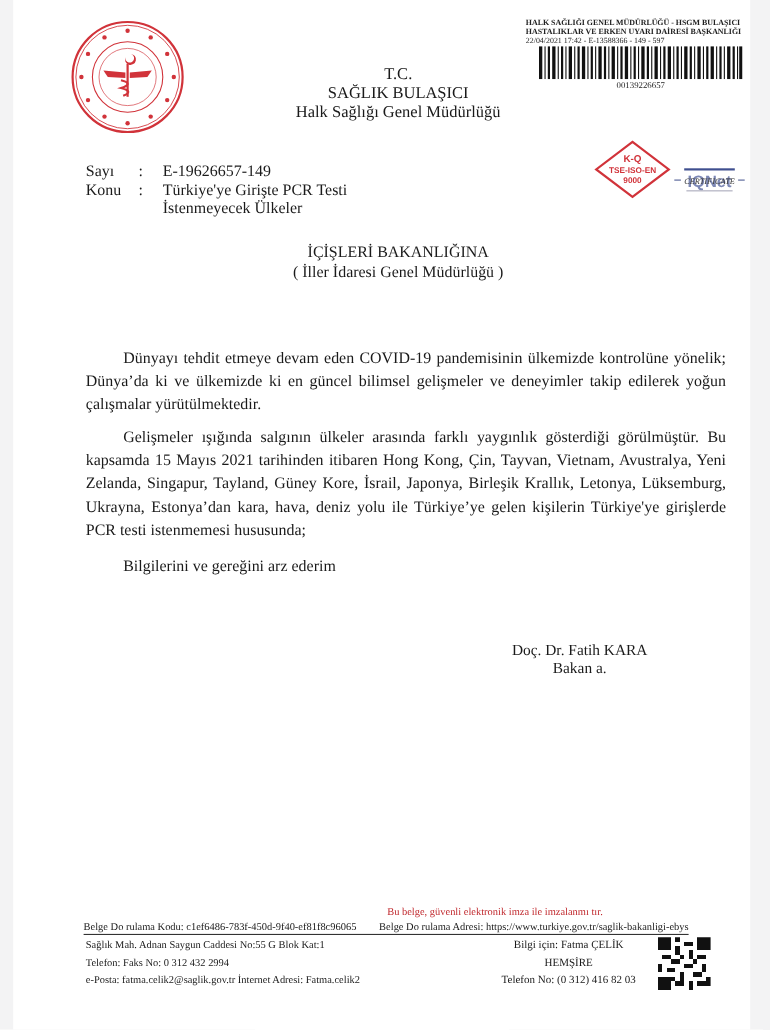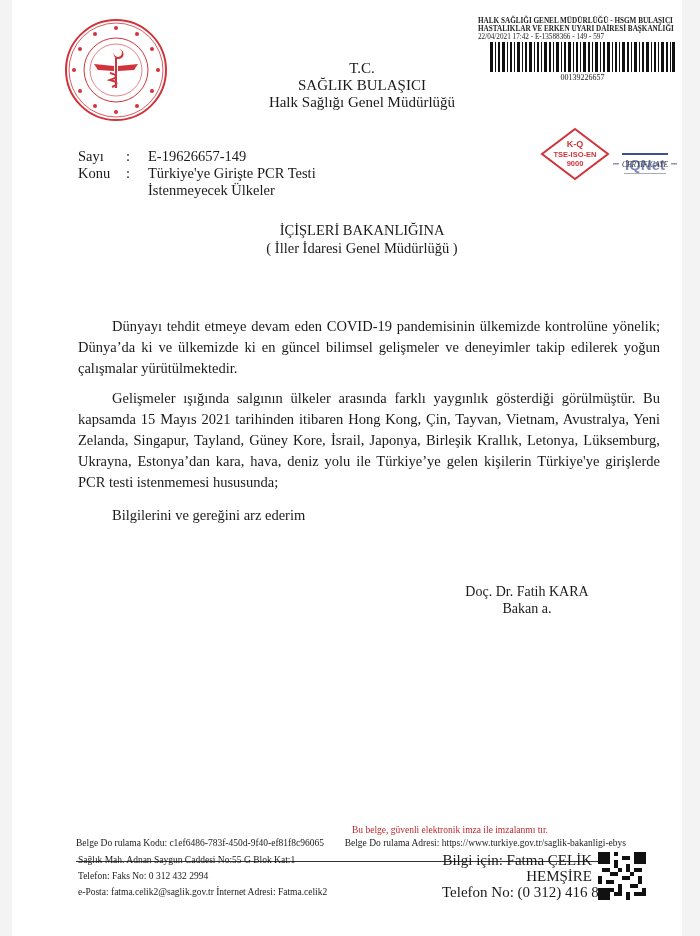--- a/index.html
+++ b/index.html
@@ -35,23 +35,23 @@
   .meta-value { }
   
   .addressee { left: 210px; top: 221px; width: 280px; text-align: center; font-size: 14.5px; line-height: 18px; }
   
   .body-text { left: 66px; top: 316px; width: 582px; font-size: 14.5px; line-height: 21px; text-align: justify; }
   .body-text p { margin: 0 0 9px 0; text-indent: 34px; }
   
   .sig { left: 430px; top: 583px; width: 170px; text-align: center; font-size: 14px; line-height: 17px; }
   
   .esig { left: 156px; top: 825px; width: 380px; text-align: right; font-size: 9.5px; color: #c0282d; }
-  .verify { left: 64px; top: 837px; width: 550px; font-size: 9.5px; line-height: 12px; border-bottom: 1px solid #333; padding-bottom: 12px; display: flex; justify-content: space-between; white-space: nowrap; }
+  .verify { left: 64px; top: 837px; width: 550px; font-size: 9.5px; line-height: 12px; border-bottom: 1px solid #333; padding-bottom: 0; display: flex; justify-content: space-between; white-space: nowrap; }
   .f-left { left: 66px; top: 852px; font-size: 9.5px; line-height: 16px; white-space: nowrap; }
-  .f-right { left: 430px; top: 852px; width: 150px; text-align: right; font-size: 15px; line-height: 16px; white-space: nowrap; }
+  .f-right { left: 430px; top: 852px; width: 150px; text-align: center; font-size: 10px; line-height: 16px; white-space: nowrap; }
   .qr { left: 586px; top: 852px; width: 48px; height: 48px; }
 </style>
 </head>
 <body>
 
 <div class="page">
 
   <div class="abs logo">
     <svg width="104" height="104" viewBox="0 0 104 104">
       <circle cx="52" cy="52" r="50" fill="none" stroke="#d1333a" stroke-width="2"></circle>

